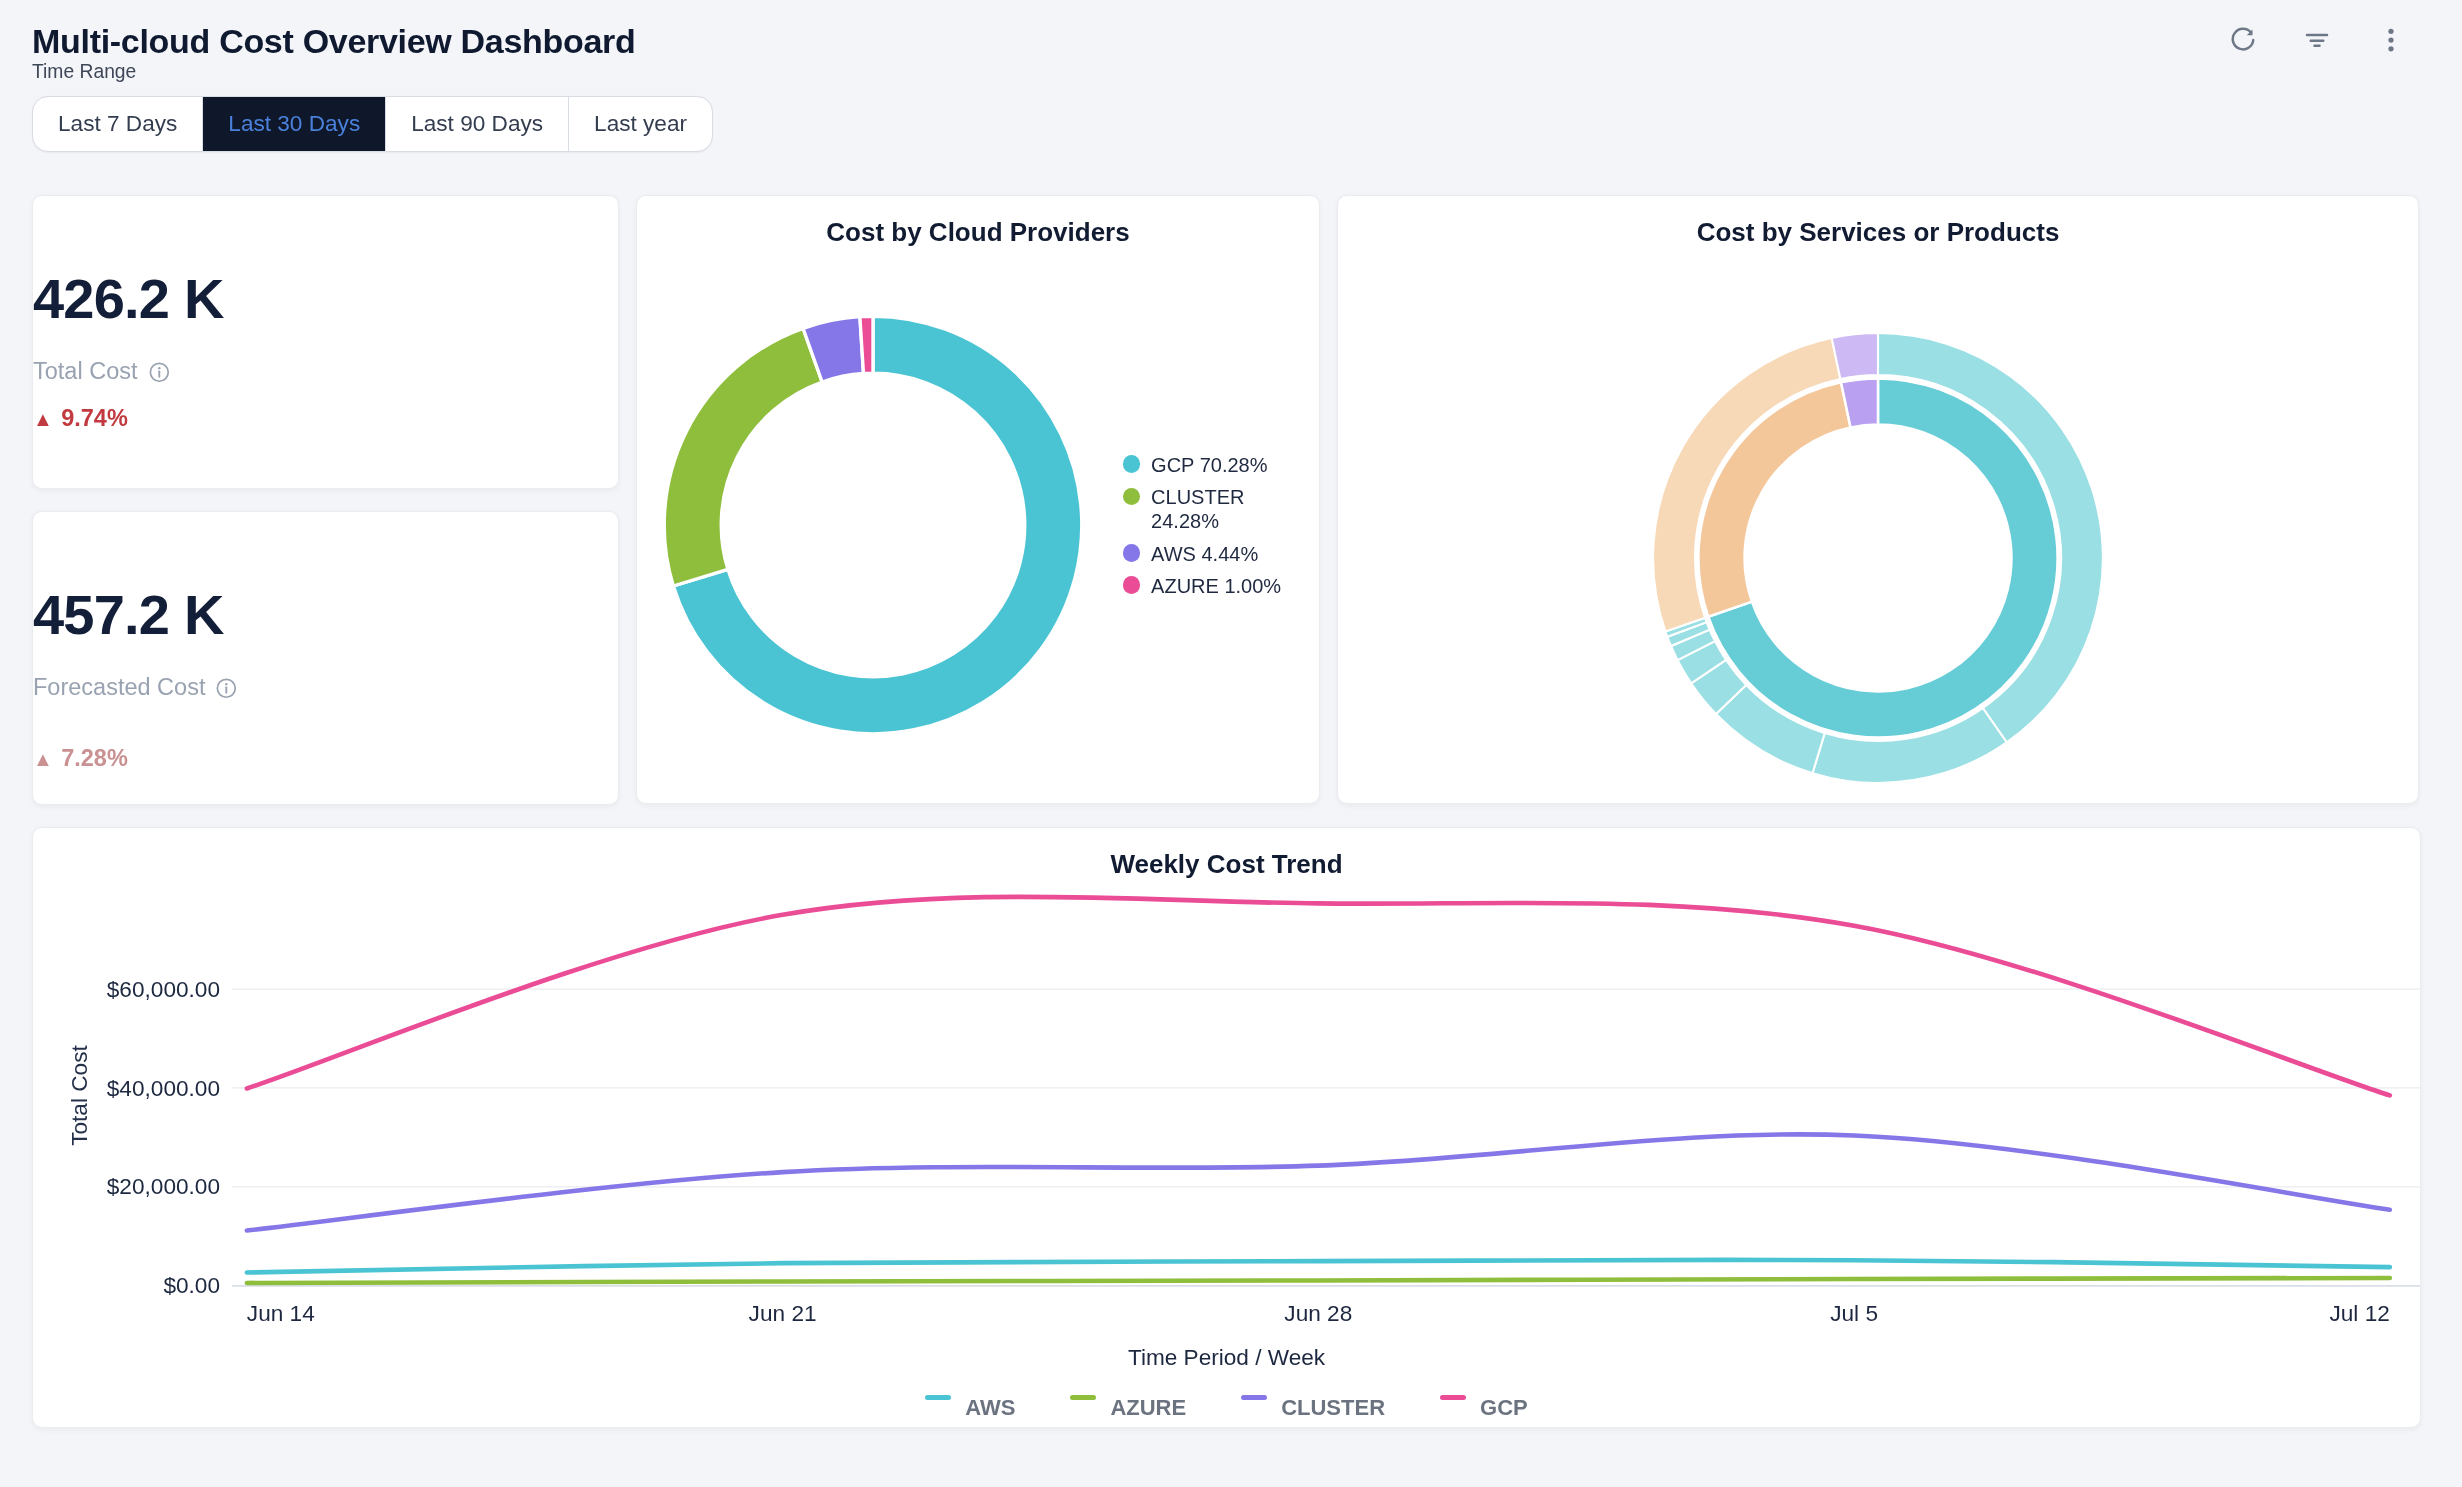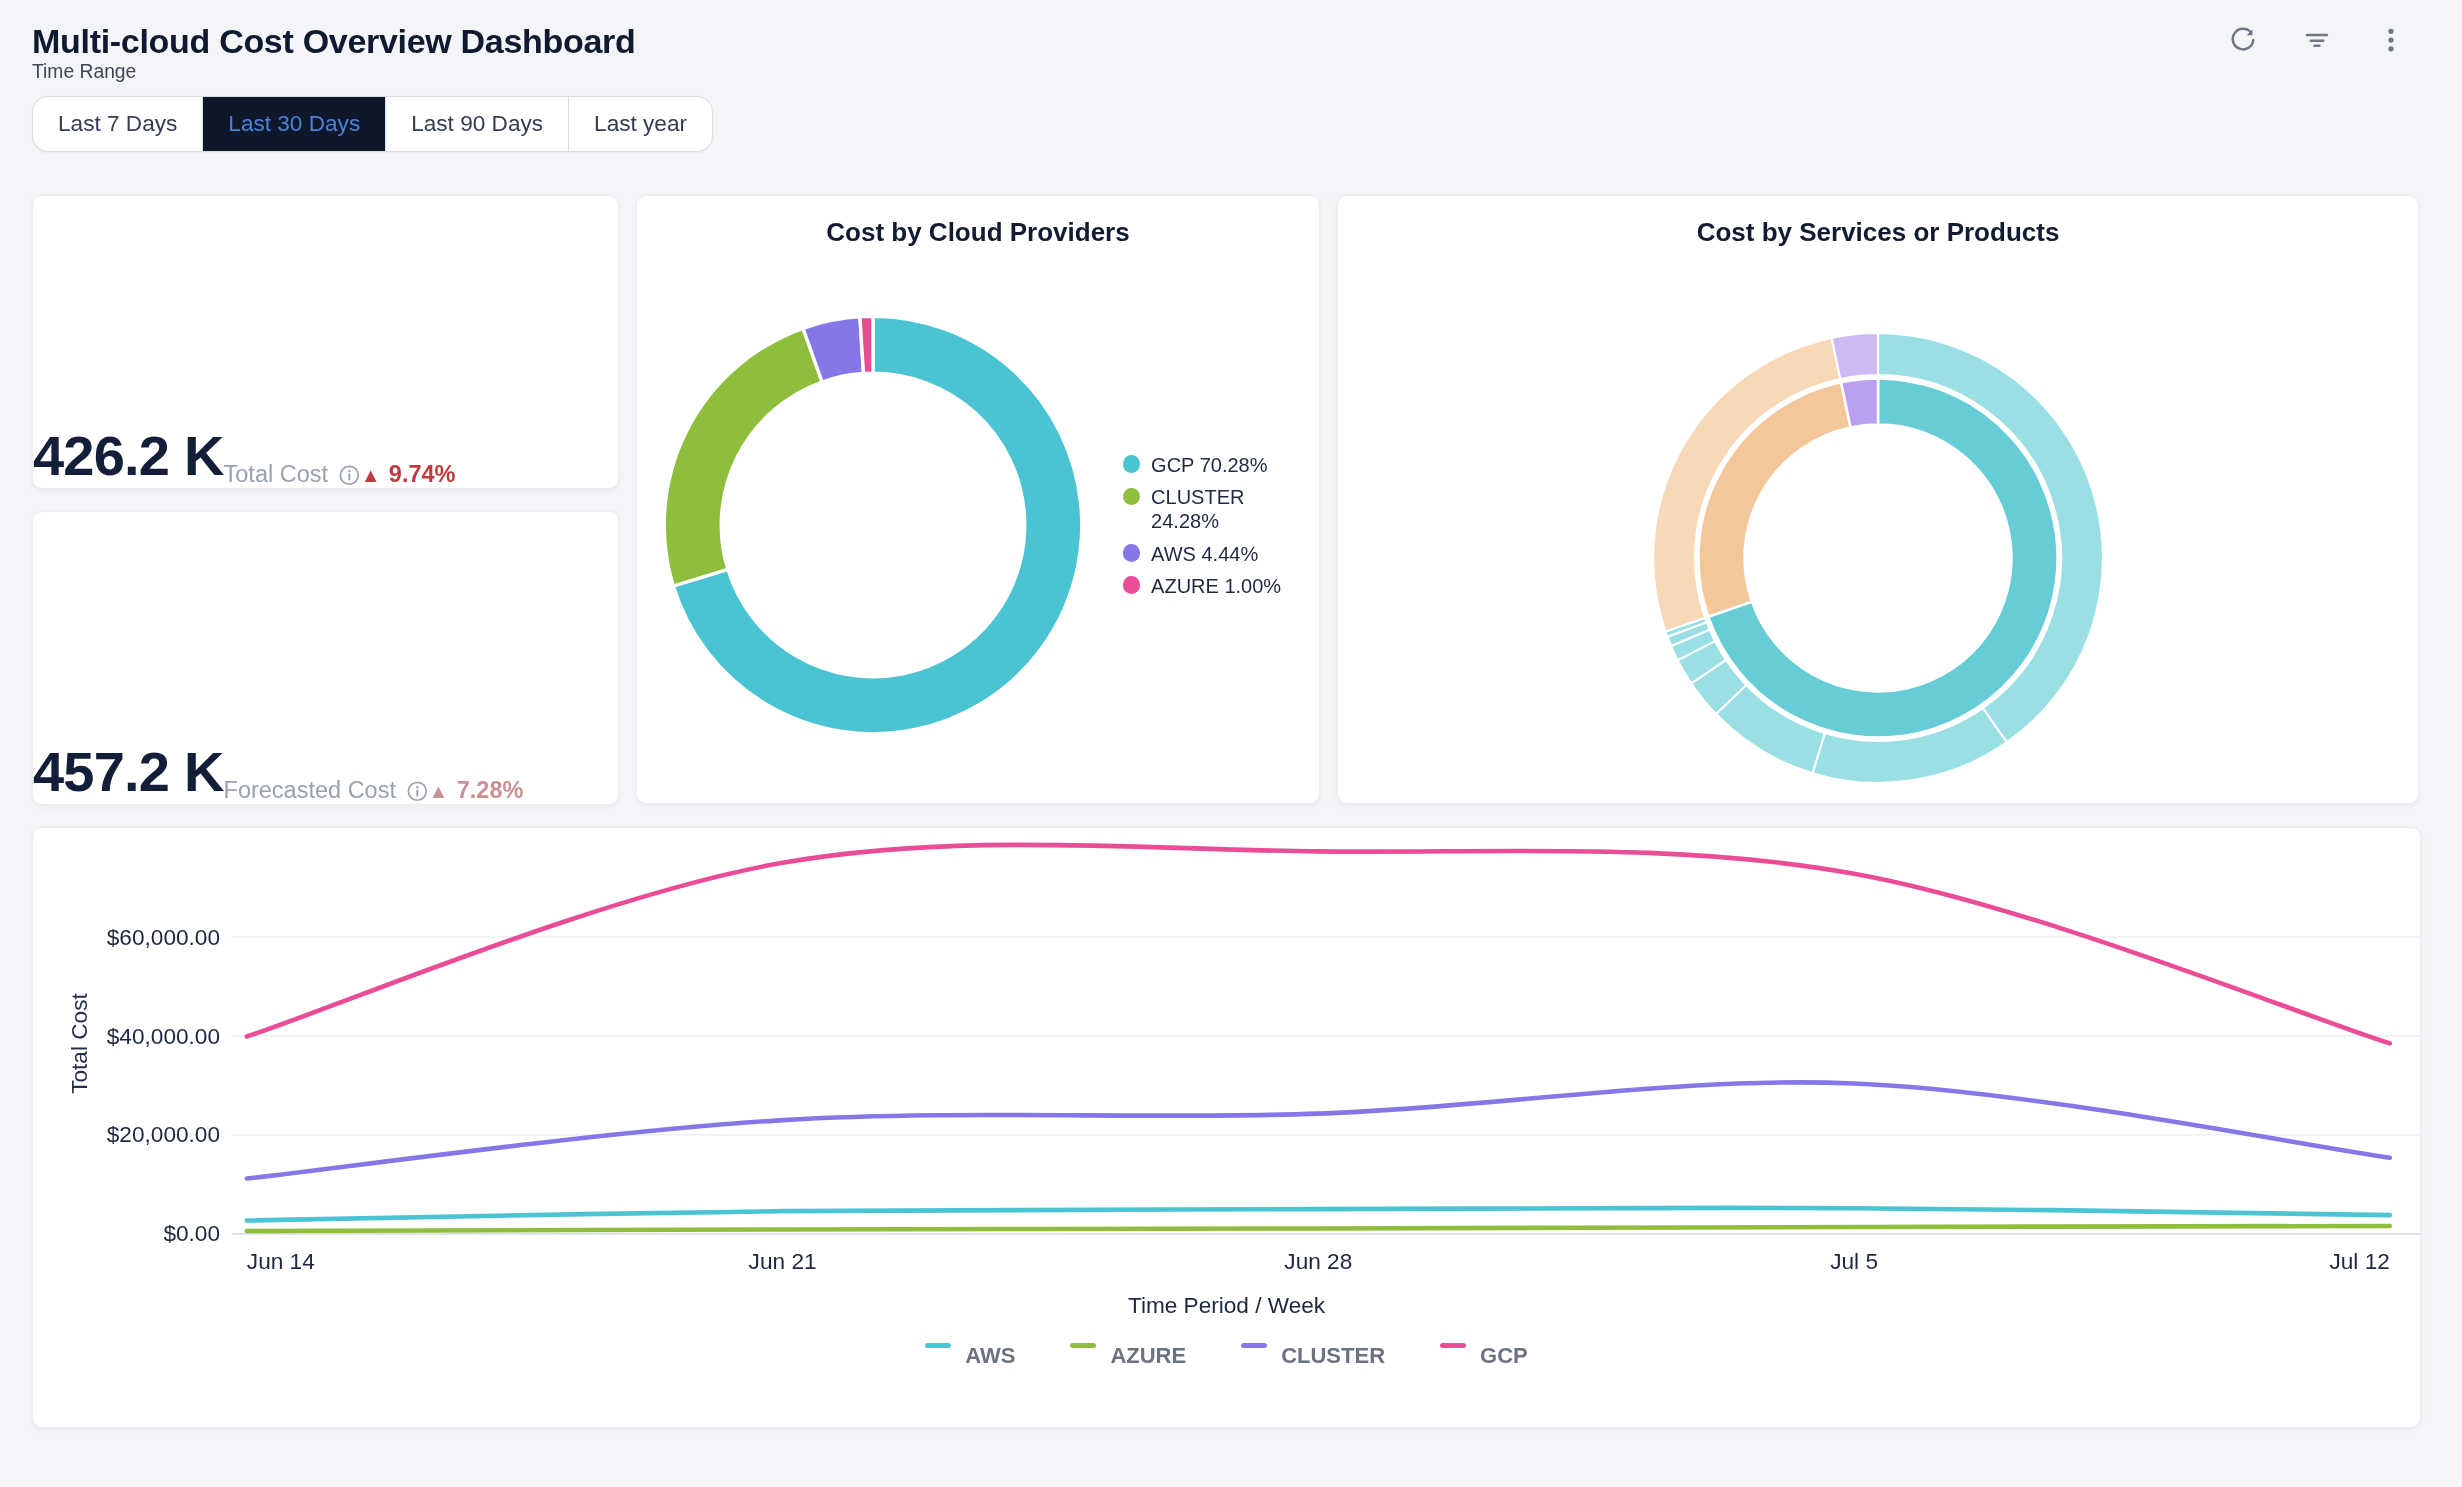--- a/index.html
+++ b/index.html
@@ -29,21 +29,21 @@
             border:none; border-left:0.8px solid #D8DCE3; cursor:pointer;
             font-family:"Liberation Sans", sans-serif; }
   .tr-btn:first-child { border-left:none; }
   .tr-btn.active { background:#0f172a; color:#4A82DB; }
 
   
   .grid-top { margin-top:43px; display:flex; gap:17px; }
   .card { background:#fff; border:0.8px solid #EAECEF; border-radius:10px;
           box-shadow:0 1.7px 5px rgba(23,32,55,.05); }
   .kpi-col { width:587px; display:flex; flex-direction:column; gap:22px; }
-  .kpi-card { height:294px; display:flex; flex-direction:row; align-items:flex-end; padding-top:70px; }
+  .kpi-card { height:294px; display:flex; flex-direction:column; align-items:flex-start; padding-top:70px; }
   .kpi-value { font-size:56px; font-weight:600; color:#131E38; letter-spacing:-0.8px; }
   .kpi-label-row { margin-top:27px; display:flex; align-items:center; gap:10px;
                    font-size:23.5px; color:#99A2B0; }
   .info-icon svg { width:22.6px; height:22.6px; color:#99A2B0; display:block; }
   .kpi-delta { margin-top:20px; display:flex; align-items:center; gap:8.4px;
                font-size:23.5px; font-weight:600; }
   .kpi-card.second .kpi-delta { margin-top:44px; }
   .delta-tri { font-size:20px; line-height:1; }
 
   .chart-card { position:relative; height:609px; }
@@ -201,20 +201,21 @@
             <path d="M33.37786490594681 384.8881427123704A268 268 0 0 1 29.00463035148448 373.9431978112574L75.83212468889408 356.41648180169443A218 218 0 0 0 79.3894572742403 365.31945937051023Z" fill="#99DFE4" stroke="#fff" stroke-width="2.5"></path>
             <path d="M29.00463035148448 373.9431978112574A268 268 0 0 1 26.723095851812275 367.60599194752456L73.97624961080254 351.26159046477744A218 218 0 0 0 75.83212468889408 356.41648180169443Z" fill="#99DFE4" stroke="#fff" stroke-width="2.5"></path>
             <path d="M26.723095851812275 367.60599194752456A268 268 0 0 1 224.82882084967187 17.74031764077347L235.12195128816592 66.66936285704708A218 218 0 0 0 73.97624961080254 351.26159046477744Z" fill="#F7D9B8" stroke="#fff" stroke-width="2.5"></path>
             <path d="M224.82882084967187 17.74031764077347A268 268 0 0 1 279.99999999999994 12L279.99999999999994 62A218 218 0 0 0 235.12195128816592 66.66936285704708Z" fill="#CDB9F4" stroke="#fff" stroke-width="2.5"></path>
           </svg>
       </div>
     </div>
   </div>
 
   <div class="card line-card">
+    <div class="card-title">Weekly Cost Trend</div>
     <svg id="line-svg" class="line-svg" width="2387" height="453" viewBox="0 0 2846 540">
         <line x1="237" x2="2846" y1="472" y2="472" stroke="#D9DEE7" stroke-width="2"></line>
         <text x="223" y="481" text-anchor="end" font-size="27" fill="#1D2840">$0.00</text>
         <line x1="237" x2="2846" y1="354" y2="354" stroke="#E9EBEF" stroke-width="1.5"></line>
         <text x="223" y="363" text-anchor="end" font-size="27" fill="#1D2840">$20,000.00</text>
         <line x1="237" x2="2846" y1="236" y2="236" stroke="#E9EBEF" stroke-width="1.5"></line>
         <text x="223" y="245" text-anchor="end" font-size="27" fill="#1D2840">$40,000.00</text>
         <line x1="237" x2="2846" y1="118" y2="118" stroke="#E9EBEF" stroke-width="1.5"></line>
         <text x="223" y="127" text-anchor="end" font-size="27" fill="#1D2840">$60,000.00</text>
         <text x="255" y="514" text-anchor="start" font-size="27" fill="#1D2840">Jun 14</text>

